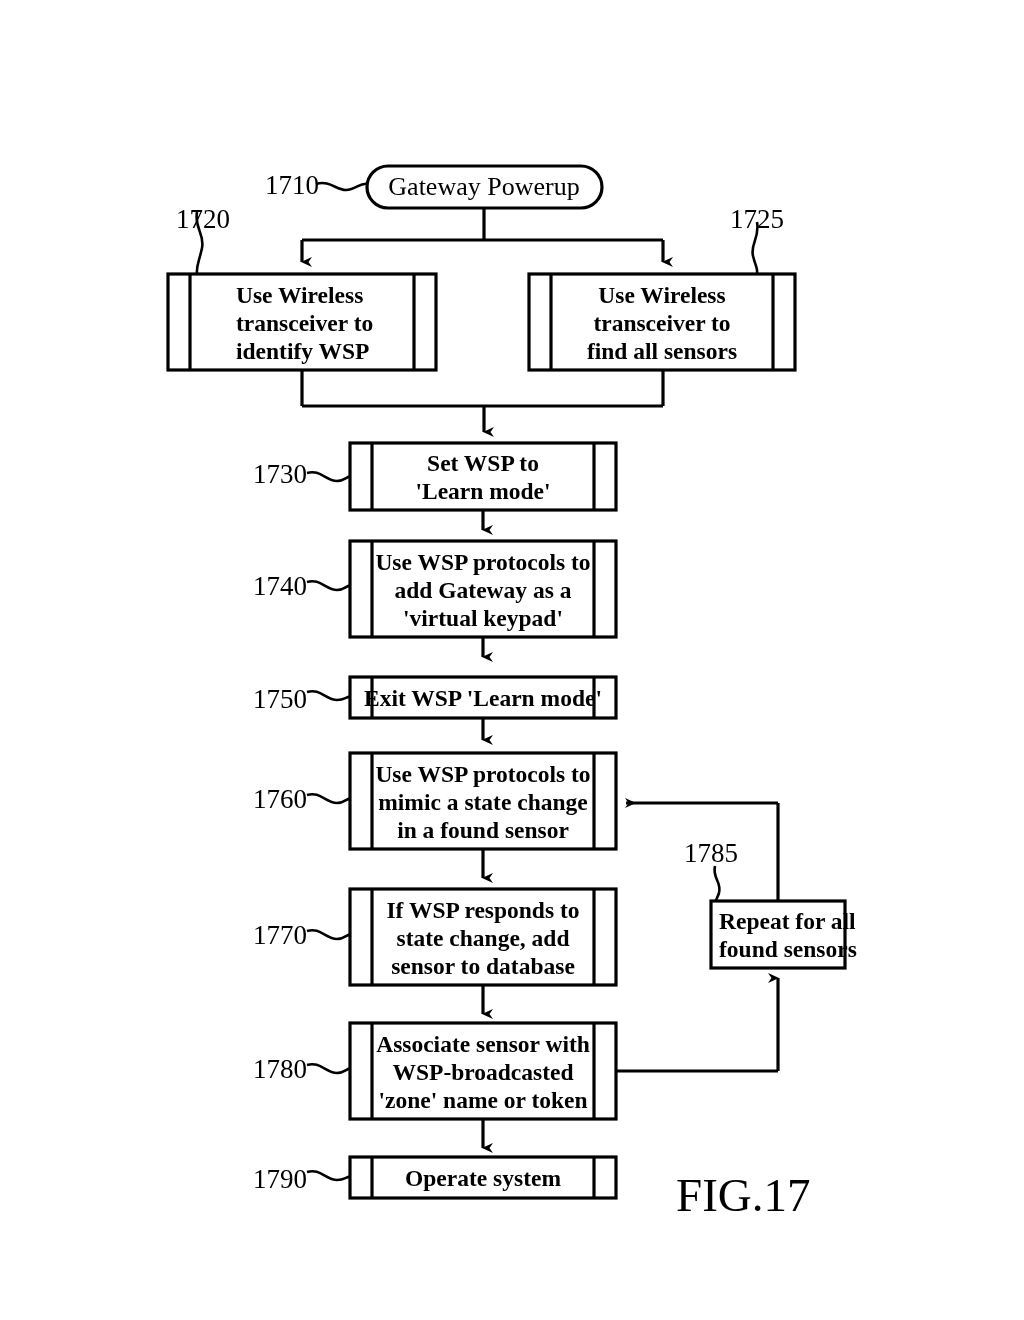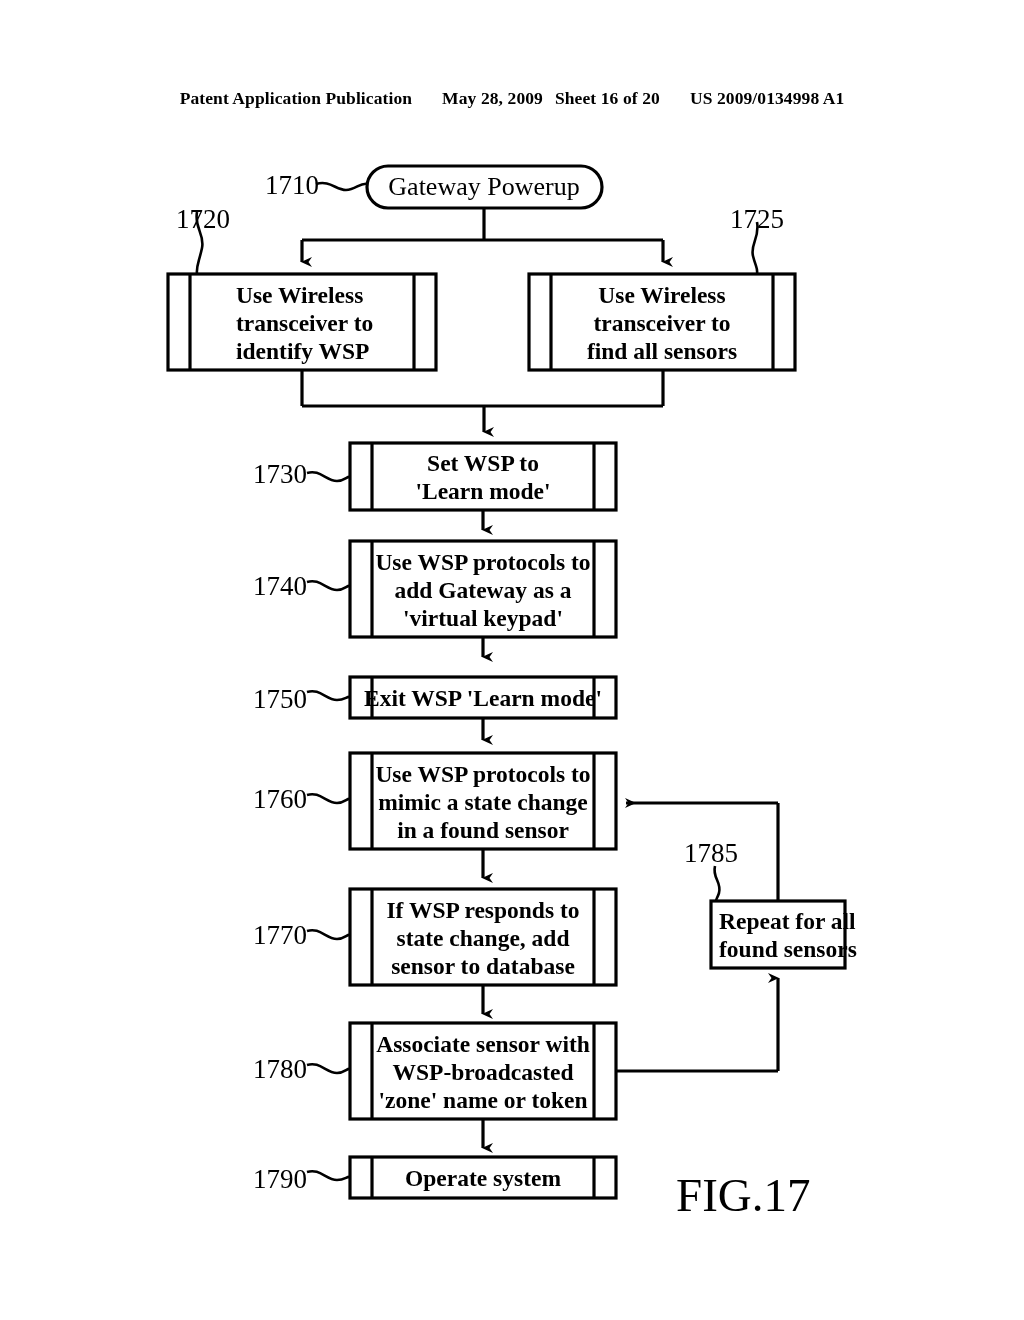--- a/index.html
+++ b/index.html
@@ -90,23 +90,20 @@
     fill: none;
     stroke: #000000;
     stroke-width: 2.6;
   }
 </style>
 </head>
 <body>
 
 <div class="page">
 
-  <div class="pub-header">
-    <span>Patent Application Publication</span><span class="hdr-gap-1"></span><span>May 28, 2009</span><span class="hdr-gap-2"></span><span>Sheet 16 of 20</span><span class="hdr-gap-3"></span><span>US 2009/0134998 A1</span>
-  </div>
 
   <div class="figure-wrap">
     <svg class="flow" width="1024" height="1320" viewBox="0 0 1024 1320" xmlns="http://www.w3.org/2000/svg">
 
       <defs>
         <marker id="arrowDown" markerWidth="14" markerHeight="14" refX="5" refY="10" orient="auto" markerUnits="userSpaceOnUse">
           <path d="M0,0 L5,11 L10,0 L5,3.5 Z" fill="#000000"></path>
         </marker>
         <marker id="arrowLeft" markerWidth="14" markerHeight="14" refX="10" refY="5" orient="auto" markerUnits="userSpaceOnUse">
           <path d="M11,0 L0,5 L11,10 L7.5,5 Z" fill="#000000"></path>

